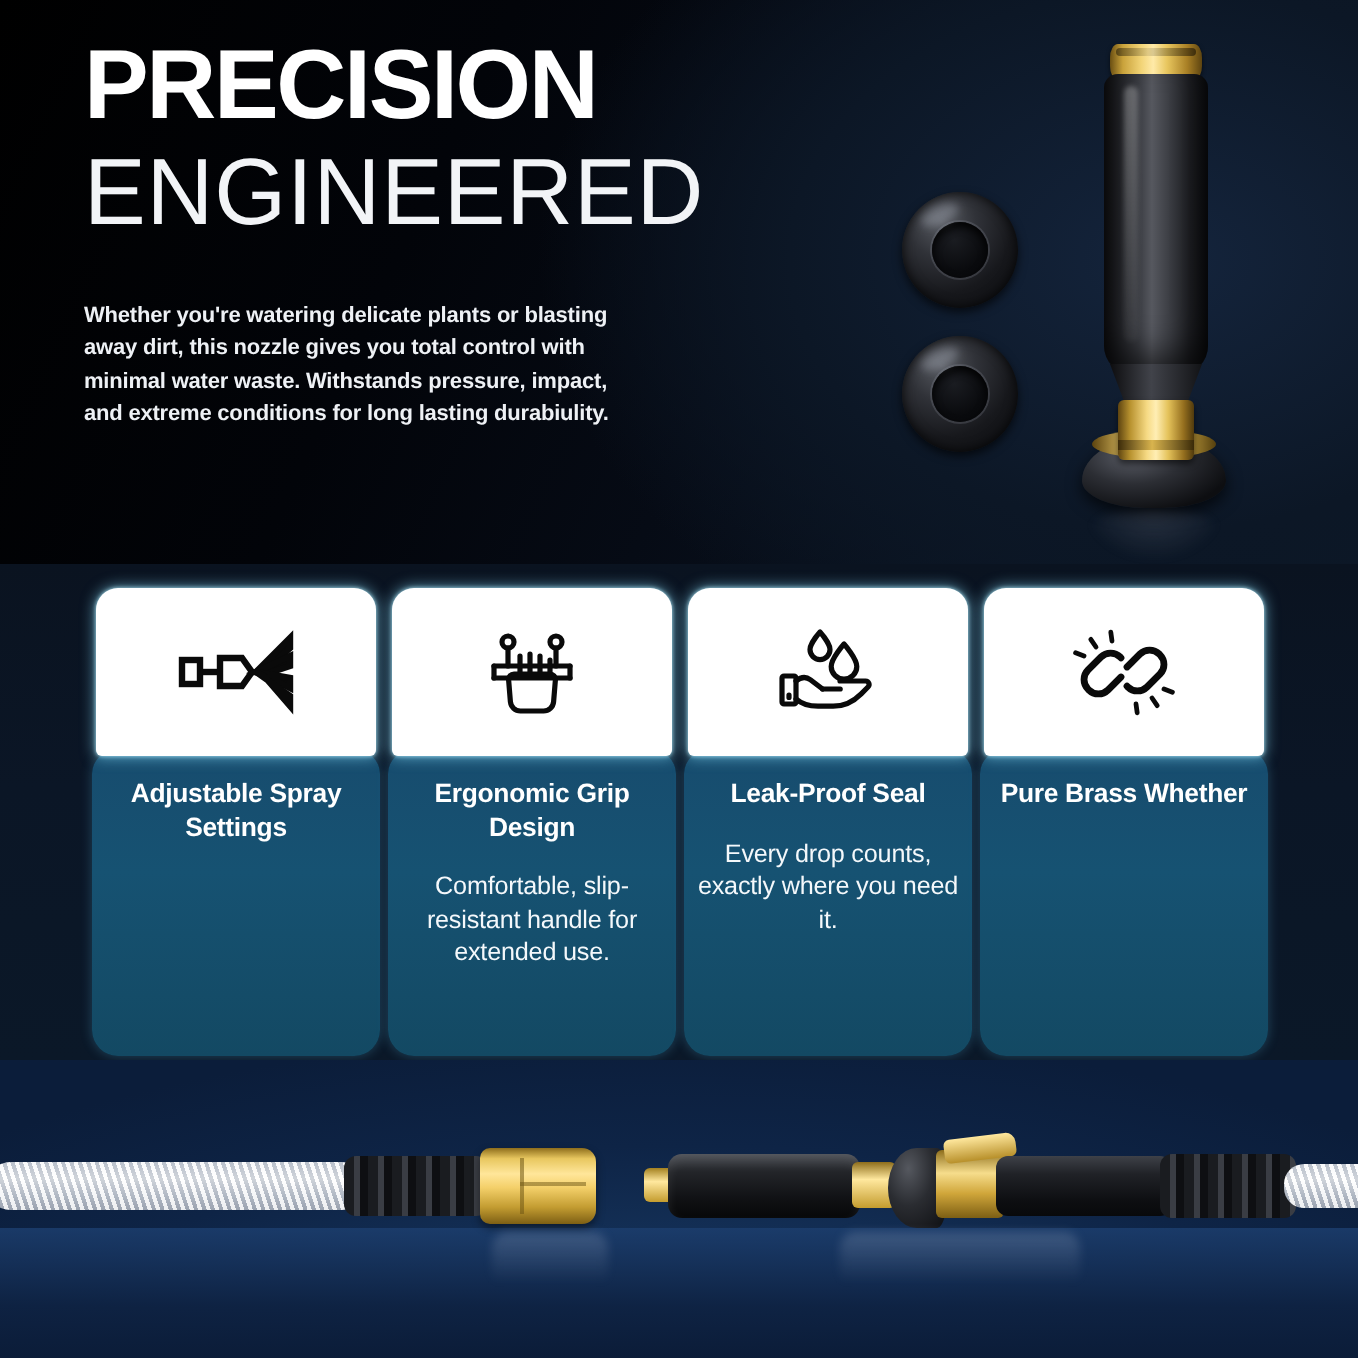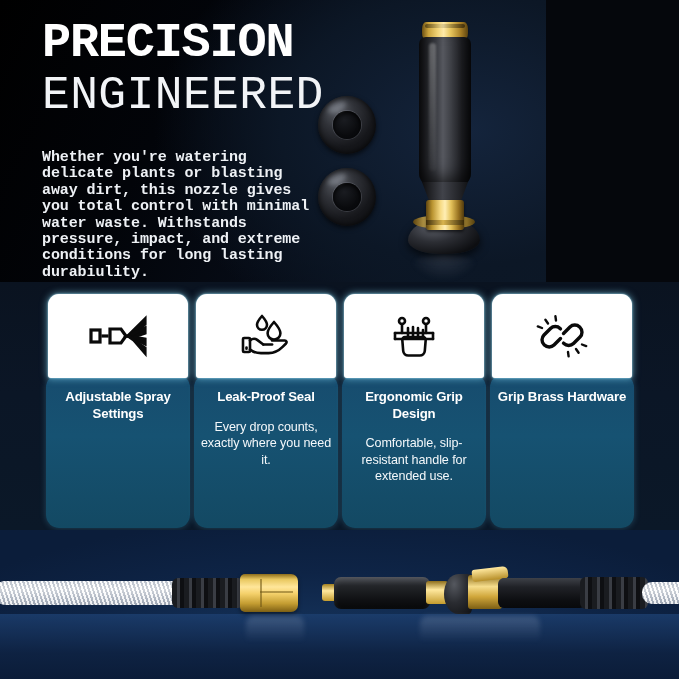--- a/index.html
+++ b/index.html
@@ -5,43 +5,42 @@
   * { margin:0; padding:0; box-sizing:border-box; }
   html,body { width:679px; height:679px; overflow:hidden; }
   body {
     font-family:"Liberation Sans", sans-serif;
     background:#05070c;
     position:relative;
   }
 
   
   .hero{
-    position:absolute; left:0; top:0; width:546px; height:282px;
+    position:absolute; left:0; top:0; width:679px; height:282px;
     background:
       radial-gradient(ellipse 420px 300px at 86% 46%, #14243c 0%, #0c1726 45%, rgba(8,13,22,0) 75%),
       linear-gradient(115deg,#000000 0%, #020409 32%, #060b15 55%, #0a1422 78%, #0c1827 100%);
     overflow:hidden;
-    font-family:Liberation Mono, monospace;
   }
   .hero-title{ position:absolute; left:42px; top:19px; }
   .t-bold{
     font-size:49px; font-weight:bold; color:#ffffff;
     letter-spacing:-1.2px; line-height:49px;
     font-stretch:condensed;
     transform:scaleX(0.99); transform-origin:left center;
   }
   .t-light{
     font-size:47px; font-weight:300; color:#f2f4f7;
     letter-spacing:0.4px; line-height:52px;
     margin-top:2px;
     transform:scaleX(0.985); transform-origin:left center;
   }
   .hero-body{
     position:absolute; left:42px; top:150px; width:272px;
-    font-size:15px; font-weight:bold; line-height:16.4px;
+    font-size:11px; font-weight:bold; line-height:16.4px;
     color:#eef1f5; letter-spacing:-0.1px;
   }
 
   
   .photo{ position:absolute; right:0; top:0; width:250px; height:282px; }
 
   .nozzle{ position:absolute; left:104px; top:22px; width:86px; height:220px; }
   .nz-capring{
     position:absolute; left:22px; top:0px; width:46px; height:18px;
     border-radius:4px/7px;
@@ -300,40 +299,20 @@
             <path d="M24 18h11l5 7-5 7H24z" stroke-linejoin="miter"></path>
             <path d="M42 25 59 8 59 13 46 25z" fill="#0a0a0a"></path>
             <path d="M42 25 59 17 59 22 47 26z" fill="#0a0a0a"></path>
             <path d="M42 25 59 28 59 33 47 27z" fill="#0a0a0a"></path>
             <path d="M42 25 59 37 59 42 46 27z" fill="#0a0a0a"></path>
           </svg>
         </span>
       </div>
       <div class="card-bot">
         <div class="card-title">Adjustable Spray Settings</div>
-      </div>
-    </div>
-
-    <div class="card">
-      <div class="card-top">
-        <span class="icon-wrap">
-          <svg viewBox="0 0 64 50" fill="none" stroke="#0a0a0a" stroke-width="2.6" stroke-linecap="round" stroke-linejoin="round">
-            <path d="M28 5c0 0-5 5.6-5 8.8a5 5 0 0 0 10 0C33 10.6 28 5 28 5z"></path>
-            <path d="M40 11c0 0-6.4 7.2-6.4 11.2a6.4 6.4 0 0 0 12.8 0C46.4 18.2 40 11 40 11z"></path>
-            <rect x="9" y="27" width="7" height="14" rx="1"></rect>
-            <path d="M12.5 36.5v1.2"></path>
-            <path d="M16 29.5c2.4-2 5-2.3 7.2-.6l6.1 4.6"></path>
-            <path d="M29.3 33.5h8.8"></path>
-            <path d="M16 38.5c3.4 3 7 3.6 11 3.6h7.6c5.2 0 10.2-2.4 14-6.2l3.4-3.4c1.1-1.1.4-3-1.2-3H38"></path>
-          </svg>
-        </span>
-      </div>
-      <div class="card-bot">
-        <div class="card-title">Leak-Proof Seal</div>
-        <div class="card-desc">Every drop counts, exactly where you need it.</div>
       </div>
     </div>
 
     <div class="card">
       <div class="card-top">
         <span class="icon-wrap">
           <svg viewBox="0 0 64 50" fill="none" stroke="#0a0a0a" stroke-width="2.6" stroke-linecap="round" stroke-linejoin="round">
             <circle cx="20" cy="10" r="3"></circle>
             <circle cx="44" cy="10" r="3"></circle>
             <path d="M20 13v9M44 13v9"></path>
@@ -341,20 +320,40 @@
             <path d="M13 22v6M51 22v6"></path>
             <path d="M13 28h38"></path>
             <path d="M26 17v9M31 16v10M36 17v9M41 19v7"></path>
             <path d="M23 26h18c1.6 0 2.8 1.3 2.7 2.9l-.9 11c-.2 2.6-2.4 4.6-5 4.6H26.2c-2.6 0-4.8-2-5-4.6l-.9-11c-.1-1.6 1.1-2.9 2.7-2.9z"></path>
           </svg>
         </span>
       </div>
       <div class="card-bot">
         <div class="card-title">Ergonomic Grip Design</div>
         <div class="card-desc">Comfortable, slip-resistant handle for extended use.</div>
+      </div>
+    </div>
+
+    <div class="card">
+      <div class="card-top">
+        <span class="icon-wrap">
+          <svg viewBox="0 0 64 50" fill="none" stroke="#0a0a0a" stroke-width="2.6" stroke-linecap="round" stroke-linejoin="round">
+            <path d="M28 5c0 0-5 5.6-5 8.8a5 5 0 0 0 10 0C33 10.6 28 5 28 5z"></path>
+            <path d="M40 11c0 0-6.4 7.2-6.4 11.2a6.4 6.4 0 0 0 12.8 0C46.4 18.2 40 11 40 11z"></path>
+            <rect x="9" y="27" width="7" height="14" rx="1"></rect>
+            <path d="M12.5 36.5v1.2"></path>
+            <path d="M16 29.5c2.4-2 5-2.3 7.2-.6l6.1 4.6"></path>
+            <path d="M29.3 33.5h8.8"></path>
+            <path d="M16 38.5c3.4 3 7 3.6 11 3.6h7.6c5.2 0 10.2-2.4 14-6.2l3.4-3.4c1.1-1.1.4-3-1.2-3H38"></path>
+          </svg>
+        </span>
+      </div>
+      <div class="card-bot">
+        <div class="card-title">Leak-Proof Seal</div>
+        <div class="card-desc">Every drop counts, exactly where you need it.</div>
       </div>
     </div>
 
     <div class="card">
       <div class="card-top">
         <span class="icon-wrap">
           <svg viewBox="0 0 64 50" fill="none" stroke="#0a0a0a" stroke-width="3.4" stroke-linecap="round" stroke-linejoin="round">
             <path d="M30.5 27.5 24 34a6.8 6.8 0 0 1-9.6 0l-.4-.4a6.8 6.8 0 0 1 0-9.6l6.5-6.5a6.8 6.8 0 0 1 9.6 0l.4.4"></path>
             <path d="M33.5 22.5 40 16a6.8 6.8 0 0 1 9.6 0l.4.4a6.8 6.8 0 0 1 0 9.6L43.5 32.5a6.8 6.8 0 0 1-9.6 0l-.4-.4"></path>
             <g stroke-width="2.4">
@@ -362,21 +361,21 @@
               <path d="M12 17l-4.2-1.6"></path>
               <path d="M26 9.5l-.6-4.4"></path>
               <path d="M46 38l2.6 3.8"></path>
               <path d="M52 33.5l4.2 1.6"></path>
               <path d="M38 41l.6 4.4"></path>
             </g>
           </svg>
         </span>
       </div>
       <div class="card-bot">
-        <div class="card-title">Grip Brass Hardware</div>
+        <div class="card-title">Pure Brass Whether</div>
       </div>
     </div>
 
   </div>
 </div>
 
 <div class="bottom">
   <div class="bfloor"></div>
 
   <div class="hoseA">

